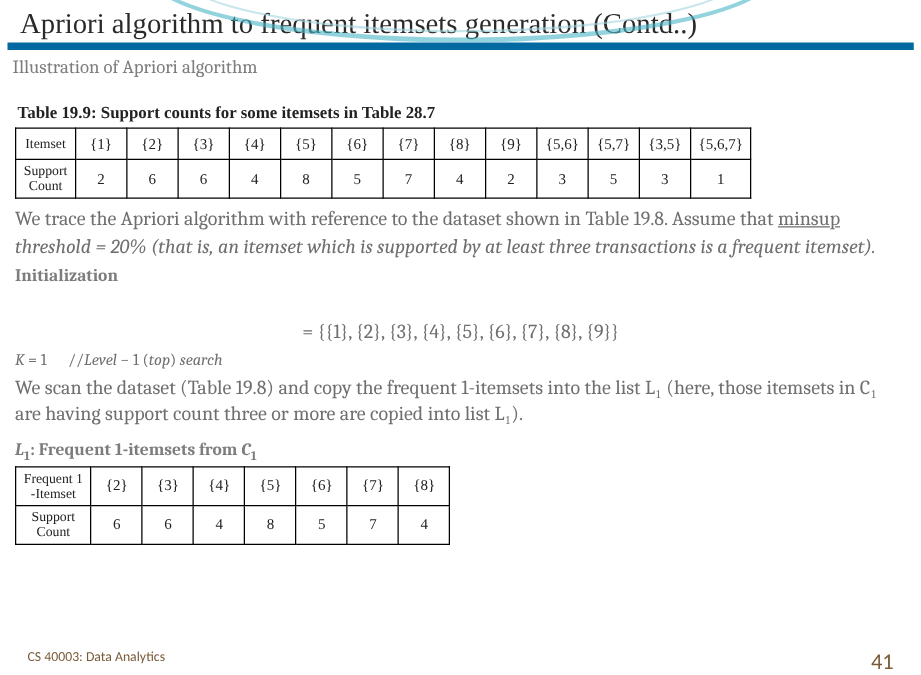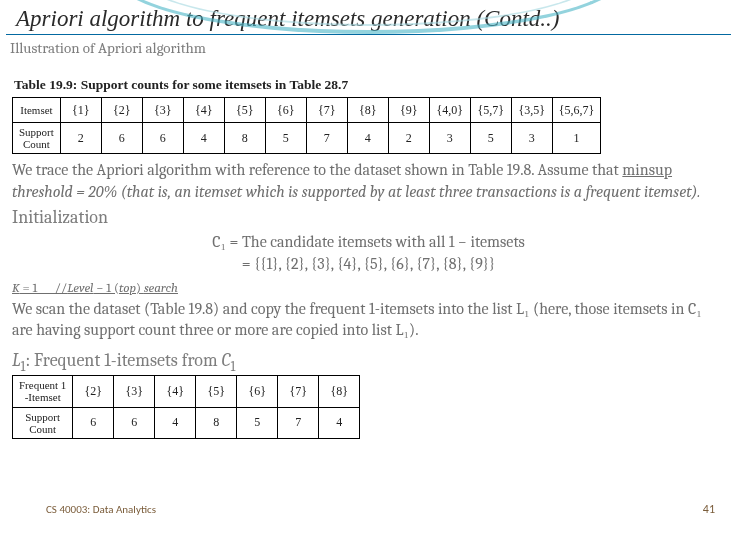--- a/index.html
+++ b/index.html
@@ -35,25 +35,24 @@
     height: 88px;
     border: 2px solid #a5d8e0;
     border-top: none;
     border-radius: 0 0 400px 400px / 0 0 88px 88px;
     opacity: 0.6;
   }
   .slide-title {
     font-size: 23px;
     color: #2a2a2a;
     padding: 6px 10px 2px 10px;
-    border-bottom: 1px solid #0369a1;
+    border-bottom: 6px solid #0369a1;
     margin: 0 6px 4px 6px;
     text-decoration: underline;
     text-decoration-color: rgba(0,0,0,0);
-    font-style: italic;
   }
   .illus {
     font-family: Cambria, Georgia, serif;
     font-size: 15px;
     color: #7d7d7d;
     margin: 2px 0 20px 10px;
   }
   .caption {
     font-weight: bold;
     font-size: 13.5px;
@@ -83,45 +82,44 @@
     margin: 4px 12px 4px 12px;
     line-height: 1.35;
   }
   .math {
     font-family: Cambria, Georgia, serif;
     font-style: italic;
   }
   .center { text-align: center; }
   .subhead {
     font-family: Cambria, Georgia, serif;
-    font-size: 18px;
+    font-size: 14px;
     color: #7d7d7d;
     margin: 0 0 2px 12px;
+    font-weight: bold;
   }
   .kline {
     font-family: Cambria, Georgia, serif;
     font-size: 13px;
     color: #6f6f6f;
     margin: 2px 12px;
-    text-decoration: underline;
   }
   .footer-left {
     position: absolute;
     left: 22px;
-    bottom: 24px;
+    bottom: 8px;
     font-size: 11px;
     color: #7a5c3a;
     font-family: Calibri, Arial, sans-serif;
-    margin-left: 24px;
   }
   .footer-right {
     position: absolute;
     right: 22px;
-    bottom: 24px;
-    font-size: 12px;
+    bottom: 0;
+    font-size: 18px;
     color: #7a5c3a;
     font-family: Calibri, Arial, sans-serif;
   }
   sub { font-size: 0.75em; }
 </style>
 </head>
 <body>
 
 <div class="swoosh"></div>
 <div class="swoosh2"></div>
@@ -138,21 +136,21 @@
     <td class="rowlabel">Itemset</td>
     <td>{1}</td>
     <td>{2}</td>
     <td>{3}</td>
     <td>{4}</td>
     <td>{5}</td>
     <td>{6}</td>
     <td>{7}</td>
     <td>{8}</td>
     <td>{9}</td>
-    <td>{4,0}</td>
+    <td>{5,6}</td>
     <td>{5,7}</td>
     <td>{3,5}</td>
     <td>{5,6,7}</td>
   </tr>
   <tr>
     <td class="rowlabel">
       <span>Support</span><br><span>Count</span>
     </td>
     <td>2</td>
     <td>6</td>
@@ -171,21 +169,21 @@
 </tbody>
   </table>
 
 <div class="bodytext">
   <span>We trace the Apriori algorithm with reference to the dataset shown in Table 19.8. Assume that </span><u>minsup</u><span class="math"> threshold = 20% (that is, an itemset which is supported by at least three transactions is a frequent itemset).</span>
 </div>
 
 <div class="subhead">Initialization</div>
 
 <div class="bodytext center">
-  <span>C₁ = The candidate itemsets with all 1 − itemsets</span><br>
+  <br>
   <span>= {{1}, {2}, {3}, {4}, {5}, {6}, {7}, {8}, {9}}</span>
 </div>
 
 <div class="kline">
   <span class="math">K</span> = 1 &nbsp;&nbsp;&nbsp;&nbsp; //<span class="math">Level</span> − 1 (<span class="math">top</span>) <span class="math">search</span>
 </div>
 
 <div class="bodytext">We scan the dataset (Table 19.8) and copy the frequent 1-itemsets into the list L₁ (here, those itemsets in C₁ are having support count three or more are copied into list L₁).</div>
 
 <div class="subhead" style="margin-top:8px;">

